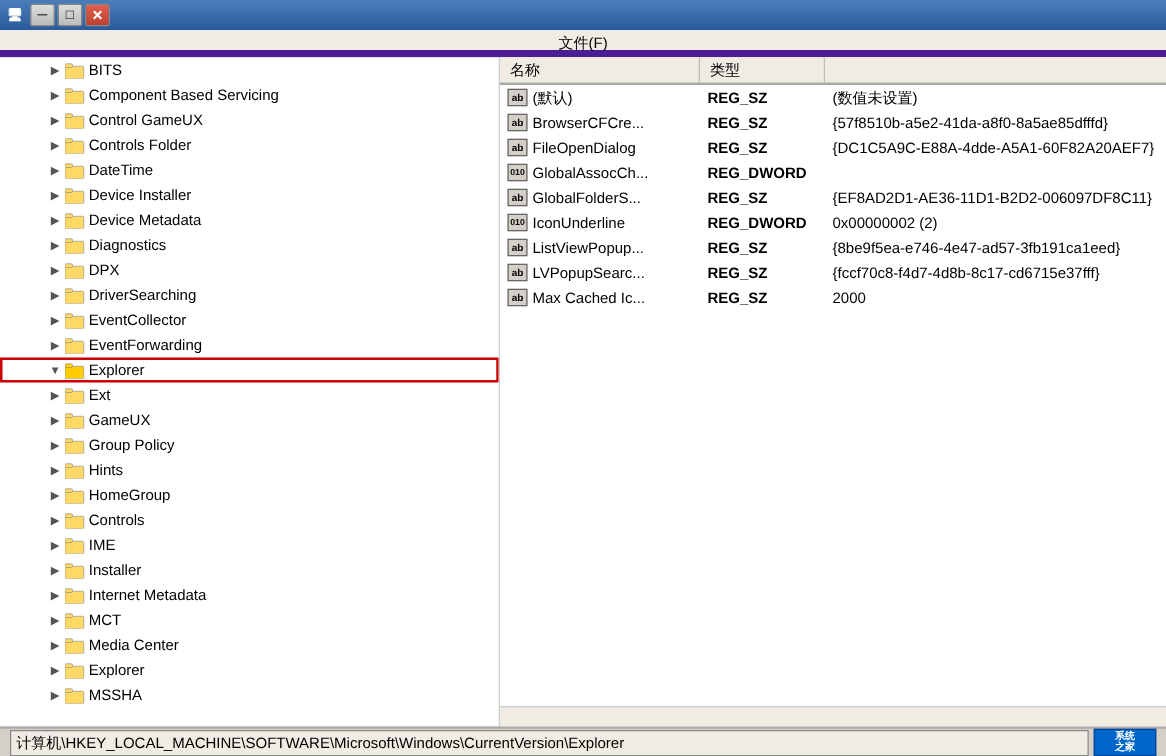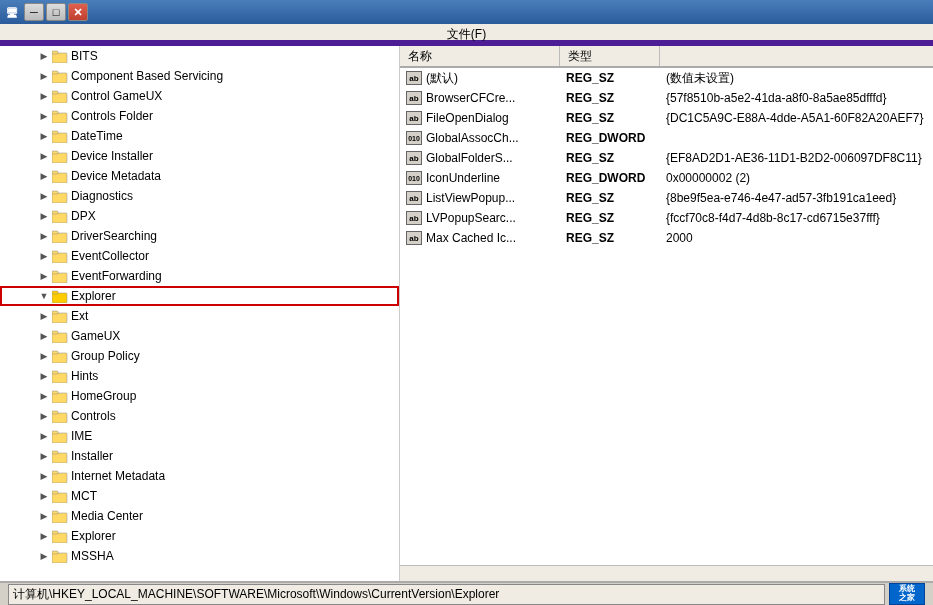--- a/index.html
+++ b/index.html
@@ -215,21 +215,21 @@
     .status-bar-inner {
       background: #f0ece4;
       border: 1px solid #888;
       padding: 1px 4px;
       flex: 1;
       display: flex;
       align-items: center;
       gap: 8px;
     }
     .status-logo {
-      width: 36px;
+      width: 50px;
       height: 22px;
       background: #0066cc;
       display: flex;
       align-items: center;
       justify-content: center;
       color: white;
       font-size: 9px;
       font-weight: bold;
       border: 1px solid #004499;
       margin-left: 4px;

